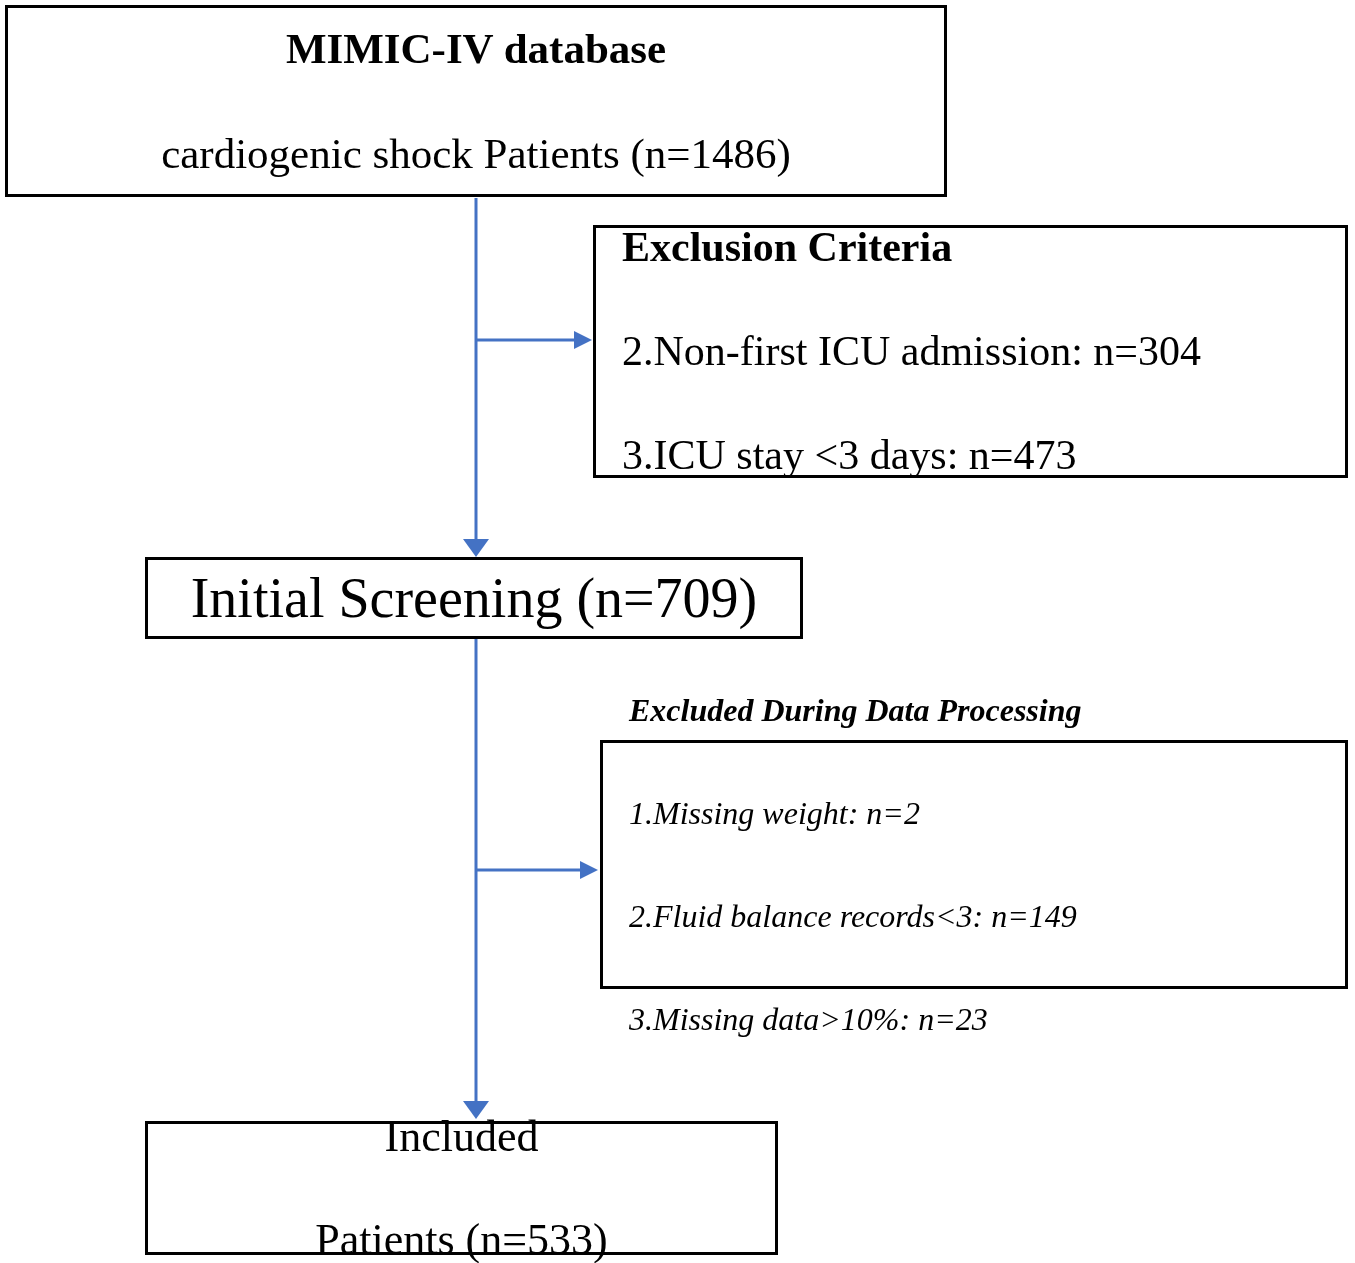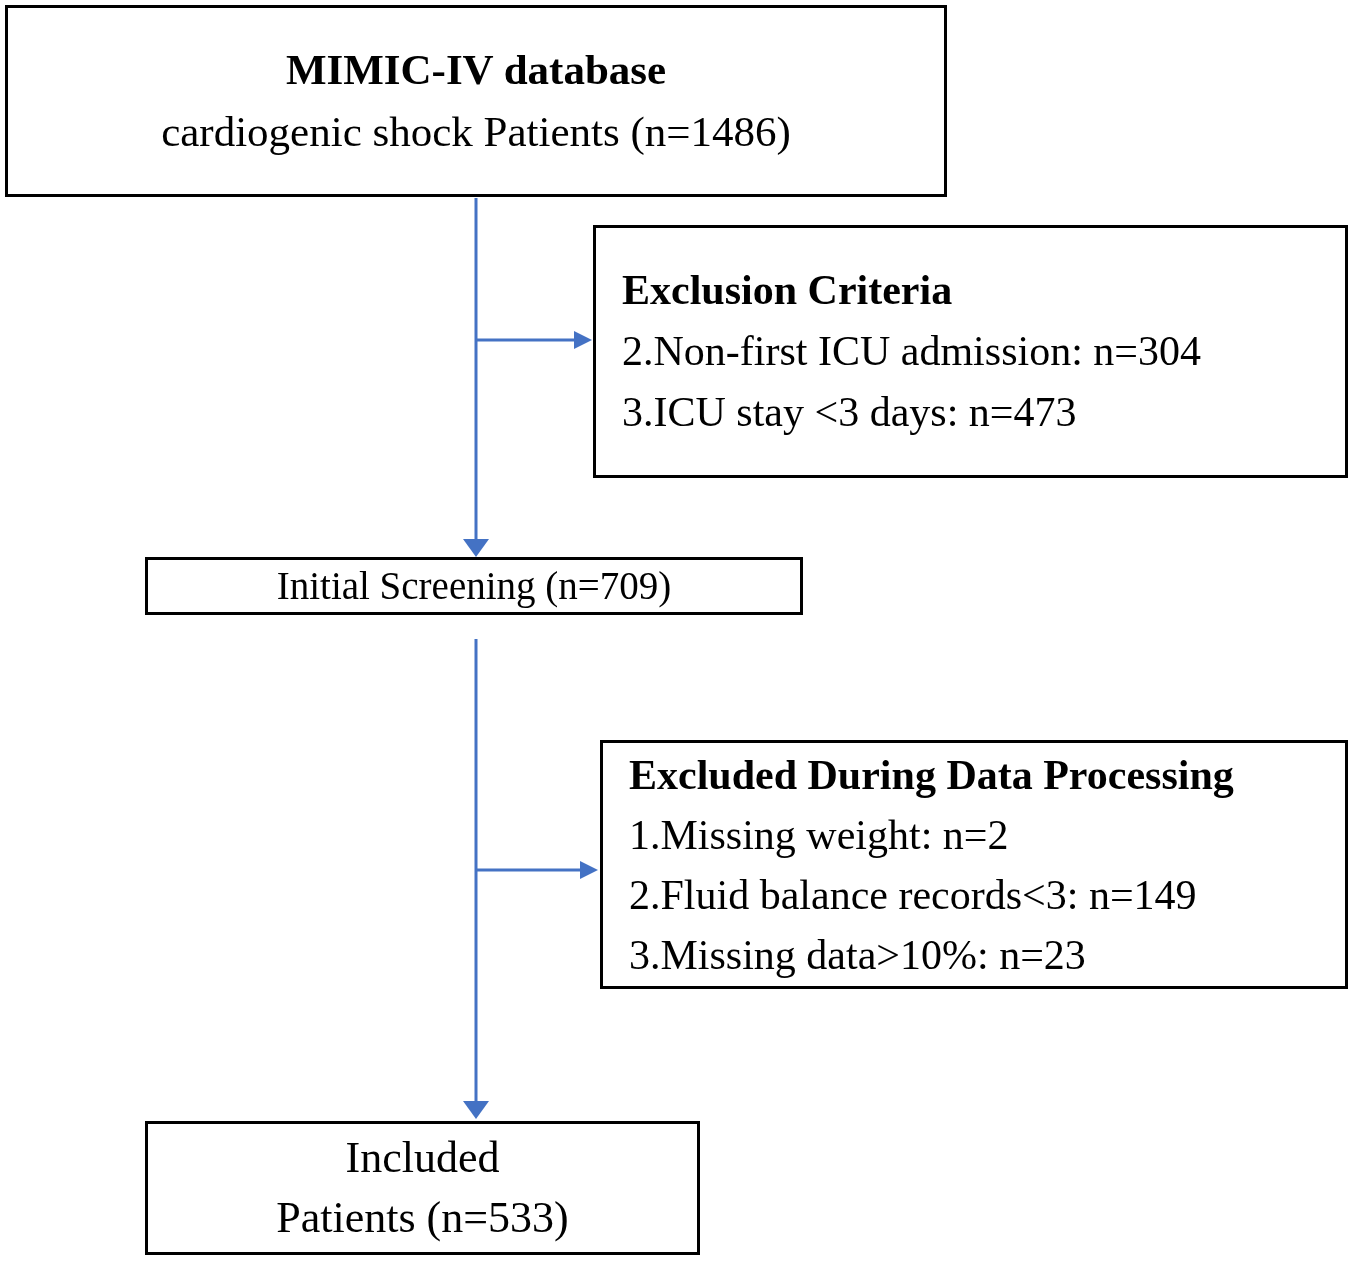--- a/index.html
+++ b/index.html
@@ -21,28 +21,29 @@
     background:var(--color-background);
     overflow:hidden;
   }
   .flow-box{
     position:absolute;
     background:var(--color-background);
     border:3px solid var(--color-border);
     display:flex;
     flex-direction:column;
     justify-content:center;
+    gap:43px;
   }
   .centered{align-items:center;text-align:center;}
   .listbox{align-items:flex-start;text-align:left;padding-left:26px;padding-right:18px;}
   .box-source{left:5px;top:5px;width:942px;height:192px;font-size:43px;line-height:62px;}
   .box-exclusion{left:593px;top:225px;width:755px;height:253px;font-size:42px;line-height:61px;}
-  .box-screening{left:145px;top:557px;width:658px;height:58px;font-size:39px;line-height:50px;}
-  .box-processing{left:600px;top:740px;width:748px;height:249px;font-size:42px;line-height:60px;}
-  .box-included{left:145px;top:1121px;width:555px;height:134px;font-size:44px;line-height:60px;}
+  .box-screening{left:145px;top:557px;width:658px;height:82px;font-size:56px;line-height:50px;}
+  .box-processing{left:600px;top:740px;width:748px;height:249px;font-size:32px;line-height:60px;font-style:italic;}
+  .box-included{left:145px;top:1121px;width:633px;height:134px;font-size:44px;line-height:60px;}
   .box-title{font-weight:bold;}
   .arrow-layer{
     position:absolute;
     left:0;top:0;
     width:1355px;
     height:1263px;
     pointer-events:none;
   }
   .arrow-line{
     stroke:var(--color-arrow);

